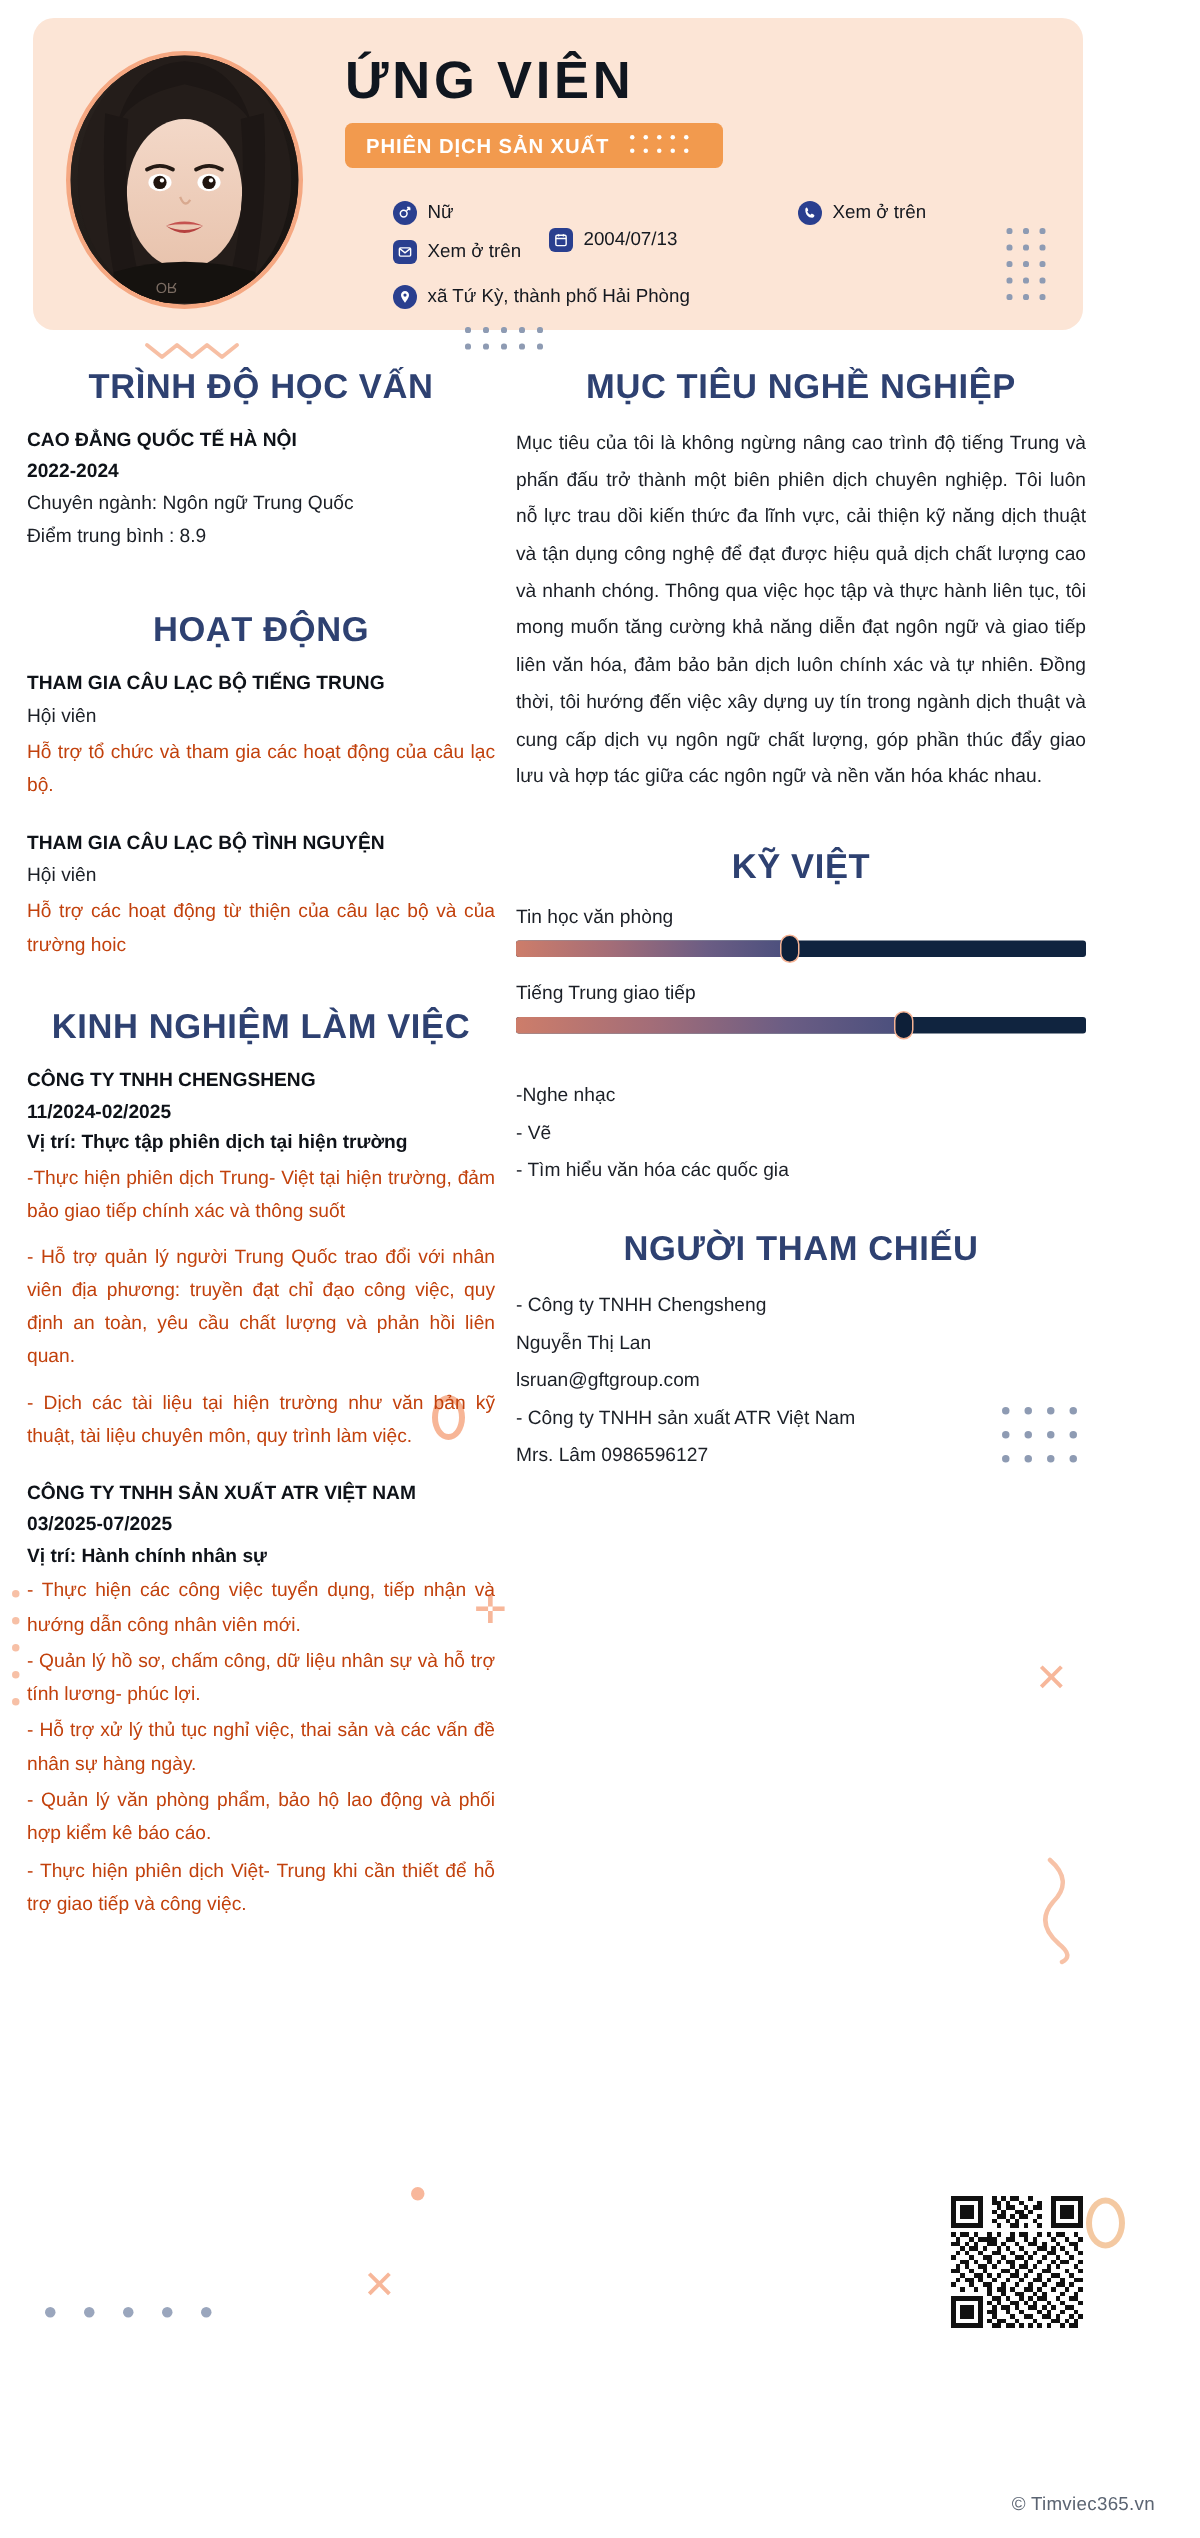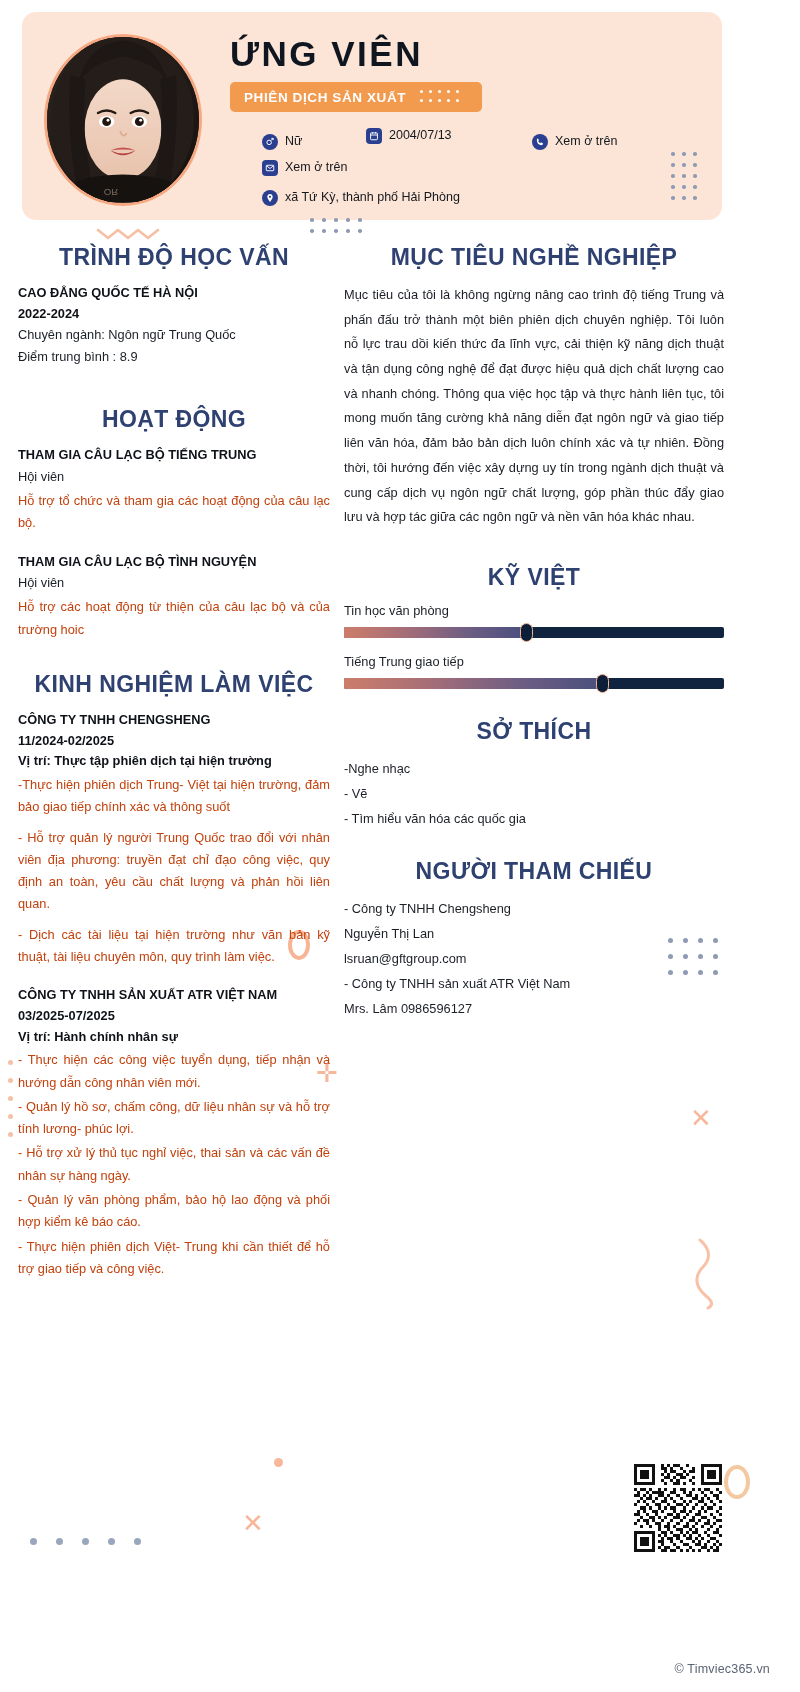--- a/index.html
+++ b/index.html
@@ -330,21 +330,21 @@
     <div class="contact-row" style="left:208px; top:122px;">
       <span class="cicon round">
         <svg width="10" height="10" viewBox="0 0 16 16" fill="none" stroke="#fff" stroke-width="1.6">
           <circle cx="6.6" cy="8.6" r="3.6"></circle>
             <path d="M9.6 5.6L13 2.2M13 2.2H10.2M13 2.2V5"></path>
         </svg>
       </span>
       <span class="ctext">Nữ</span>
     </div>
 
-    <div class="contact-row" style="left:312px; top:116px;">
+    <div class="contact-row" style="left:312px; top:140px;">
       <span class="cicon">
         <svg width="10" height="10" viewBox="0 0 16 16" fill="none" stroke="#fff" stroke-width="1.5">
           <rect x="2.5" y="3" width="11" height="11" rx="1.4"></rect>
             <path d="M2.5 6.4h11M5.4 1.8v2.4M10.6 1.8v2.4"></path>
         </svg>
       </span>
       <span class="ctext">2004/07/13</span>
     </div>
 
     <div class="contact-row" style="left:478px; top:122px;">
@@ -520,21 +520,20 @@
     <div class="skill">
       <div class="skill-label">Tiếng Trung giao tiếp</div>
       <div class="skill-track">
         <div class="skill-fill" style="width: 68%;"></div>
         <div class="skill-knob" style="left: 68%;"></div>
       </div>
     </div>
 
 
     <div class="gap-sm"></div>
-    <div class="sec-title">SỞ THÍCH</div>
     <div class="li">-Nghe nhạc</div>
     <div class="li">- Vẽ</div>
     <div class="li">- Tìm hiểu văn hóa các quốc gia</div>
 
     <div class="gap-md"></div>
     <div class="sec-title">NGƯỜI THAM CHIẾU</div>
     <div class="li">-  Công ty TNHH Chengsheng</div>
     <div class="li"> Nguyễn Thị Lan</div>
     <div class="li">  lsruan@gftgroup.com</div>
     <div class="li">- Công ty TNHH sản xuất ATR Việt Nam</div>

